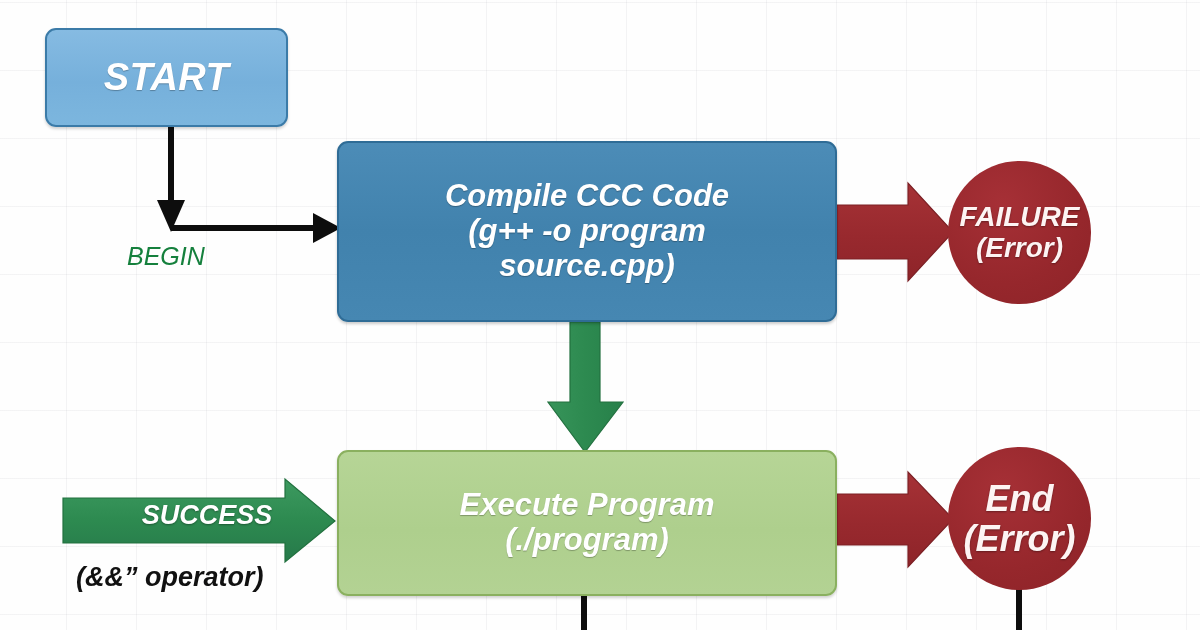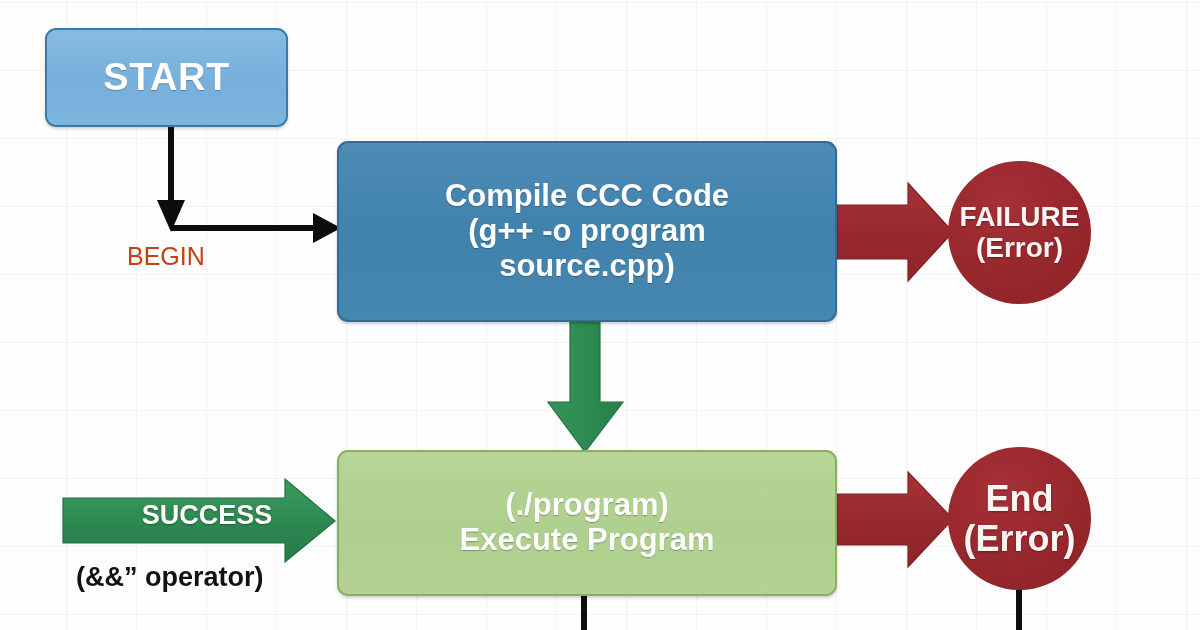--- a/index.html
+++ b/index.html
@@ -7,20 +7,21 @@
     padding: 0;
     background: #ffffff;
   }
   #canvas {
     position: relative;
     width: 1200px;
     height: 630px;
     overflow: hidden;
     background: #fefefe;
     font-family: "Liberation Sans", sans-serif;
+    font-style: italic;
   }
   
   #grid {
     position: absolute;
     inset: 0;
     background-image:
       linear-gradient(to right, rgba(60,60,80,0.055) 1px, transparent 1px),
       linear-gradient(to bottom, rgba(60,60,80,0.055) 1px, transparent 1px);
     background-size: 70px 68px;
     background-position: -4px 2px;
@@ -102,21 +103,21 @@
   }
   #node-end {
     left: 948px; top: 447px; width: 143px; height: 143px;
     font-size: 36px;
     text-align: center;
   }
 
   
   .plain-label {
     position: absolute;
-    color: #c2410c;
+    color: #15803d;
     font-family: "Liberation Sans", sans-serif;
     white-space: nowrap;
   }
   #label-begin {
     left: 127px; top: 242px;
     font-size: 25px;
   }
   #label-operator {
     left: 76px; top: 562px;
     font-size: 27px;
@@ -207,22 +208,22 @@
 
   <div class="circle-node" id="node-failure">
     <div>
       <span class="boxline">FAILURE</span>
       <span class="boxline">(Error)</span>
     </div>
   </div>
 
   <div class="node" id="node-execute">
     <div>
+      <span class="boxline">Execute Program</span>
       <span class="boxline">(./program)</span>
-      <span class="boxline">Execute Program</span>
     </div>
   </div>
 
   <div class="circle-node" id="node-end">
     <div>
       <span class="boxline">End</span>
       <span class="boxline">(Error)</span>
     </div>
   </div>
 

